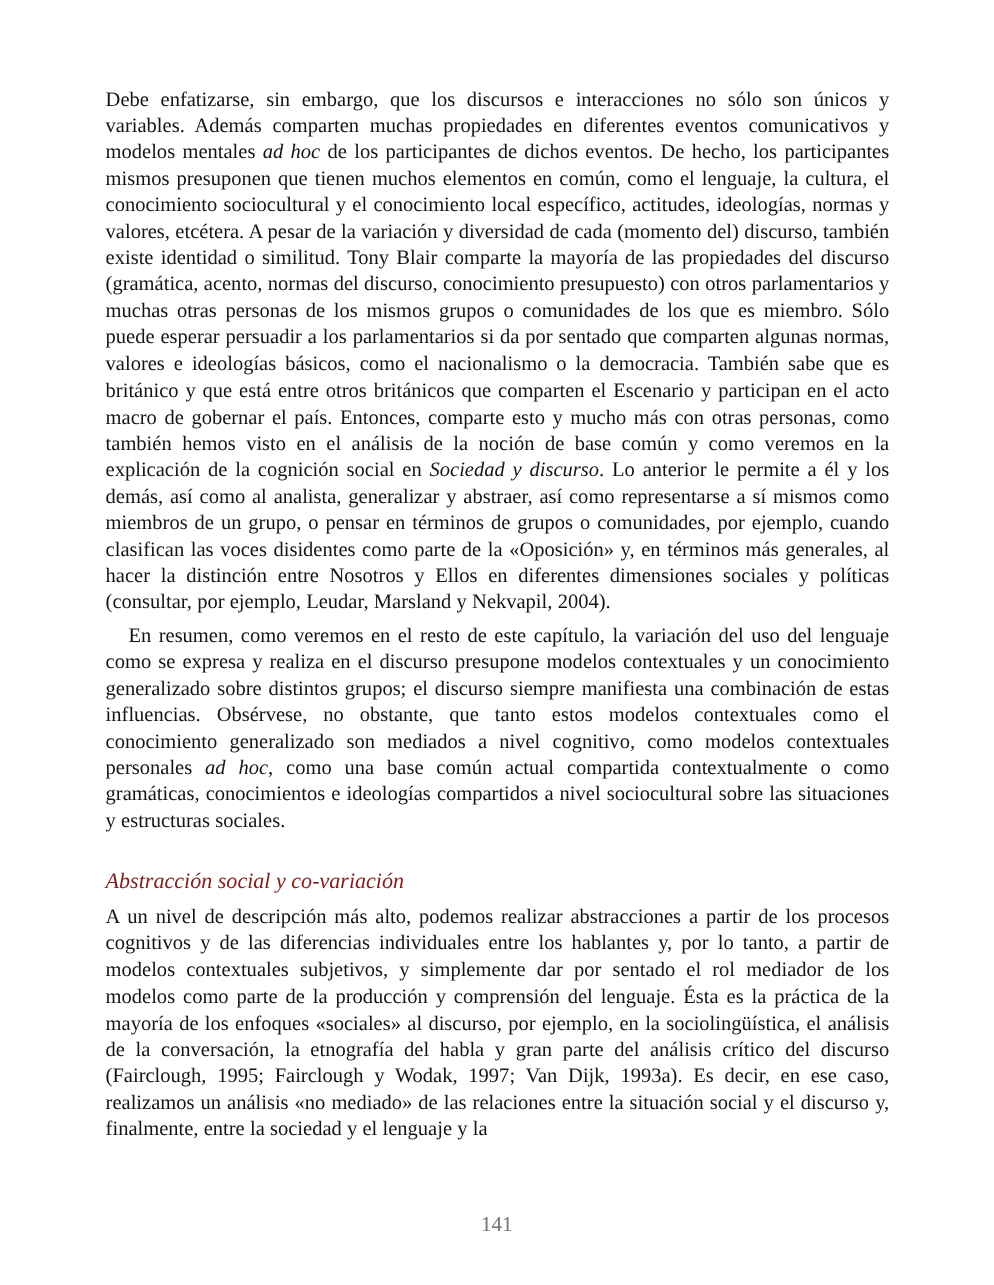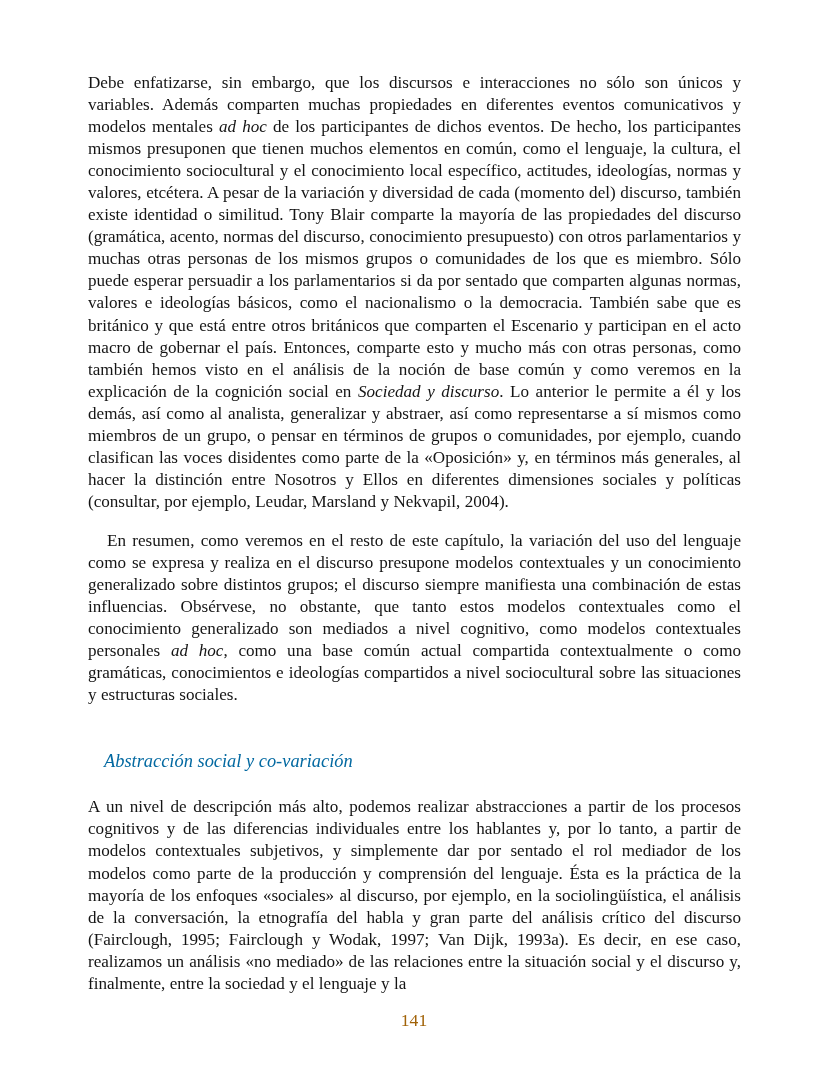--- a/index.html
+++ b/index.html
@@ -47,48 +47,48 @@
 
   p.body-par.no-indent {
     text-indent: 0;
   }
 
   p.body-par.indent {
     text-indent: 19px;
   }
 
   p.body-par + p.body-par {
-    margin-top: 17px;
+    margin-top: 6px;
   }
 
   h2.section-heading {
-    margin: 16px;
+    margin: 0;
     font-size: 18.4px;
     line-height: 22.05px;
     font-style: italic;
     font-weight: normal;
     text-align: left;
-    color: #0369a1;
+    color: #7f1d1d;
     padding-top: 28px;
     padding-bottom: 8px;
   }
 
   .ital {
     font-style: italic;
   }
 
   .page-number {
     position: absolute;
     left: 0;
     top: 1010px;
     width: 828px;
     text-align: center;
     font-size: 17.6px;
     line-height: 20px;
-    color: #a16207;
+    color: #737373;
   }
 </style>
 </head>
 <body>
 
 <div class="page">
 
   <div class="text-column">
 
     <p class="body-par no-indent">Debe enfatizarse, sin embargo, que los discursos e interacciones no sólo son únicos y variables. Además comparten muchas propiedades en diferentes eventos comunicativos y modelos mentales <span class="ital">ad hoc</span> de los participantes de dichos eventos. De hecho, los participantes mismos presuponen que tienen muchos elementos en común, como el lenguaje, la cultura, el conocimiento sociocultural y el conocimiento local específico, actitudes, ideologías, normas y valores, etcétera. A pesar de la variación y diversidad de cada (momento del) discurso, también existe identidad o similitud. Tony Blair comparte la mayoría de las propiedades del discurso (gramática, acento, normas del discurso, conocimiento presupuesto) con otros parlamentarios y muchas otras personas de los mismos grupos o comunidades de los que es miembro. Sólo puede esperar persuadir a los parlamentarios si da por sentado que comparten algunas normas, valores e ideologías básicos, como el nacionalismo o la democracia. También sabe que es británico y que está entre otros británicos que comparten el Escenario y participan en el acto macro de gobernar el país. Entonces, comparte esto y mucho más con otras personas, como también hemos visto en el análisis de la noción de base común y como veremos en la explicación de la cognición social en <span class="ital">Sociedad y discurso</span>. Lo anterior le permite a él y los demás, así como al analista, generalizar y abstraer, así como representarse a sí mismos como miembros de un grupo, o pensar en términos de grupos o comunidades, por ejemplo, cuando clasifican las voces disidentes como parte de la «Oposición» y, en términos más generales, al hacer la distinción entre Nosotros y Ellos en diferentes dimensiones sociales y políticas (consultar, por ejemplo, Leudar, Marsland y Nekvapil, 2004).</p>

